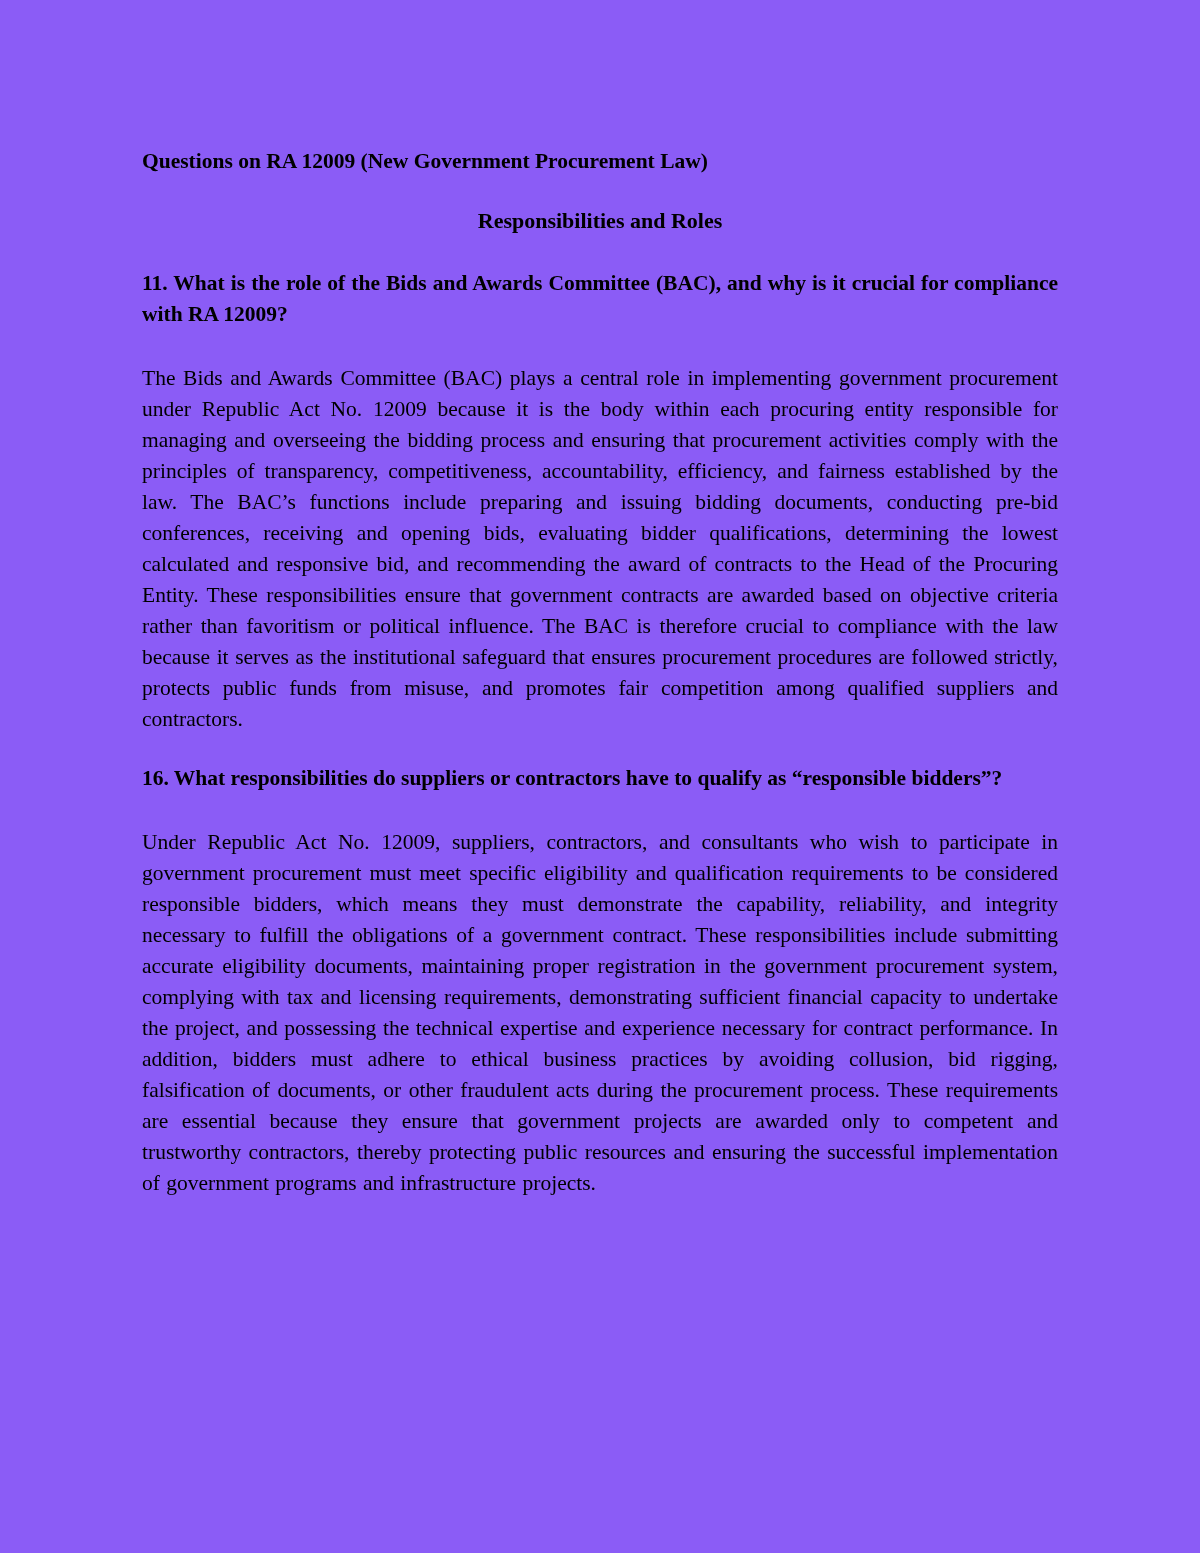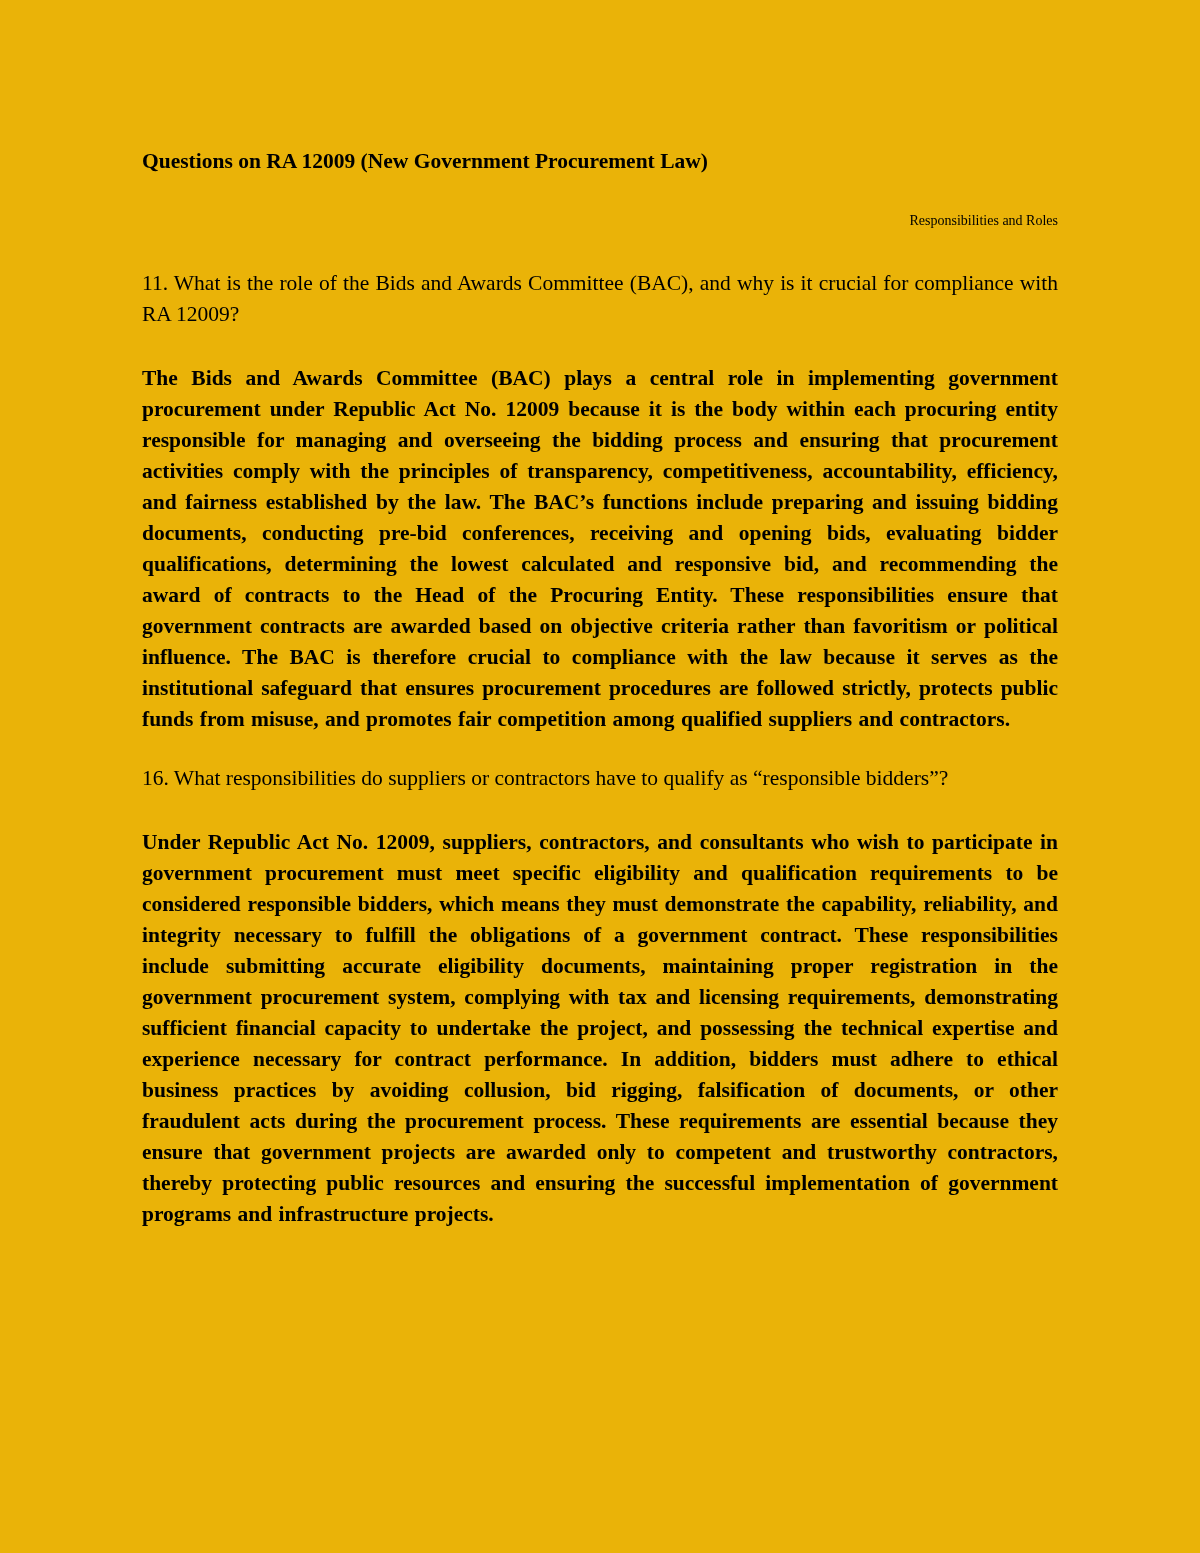--- a/index.html
+++ b/index.html
@@ -6,53 +6,52 @@
   html, body {
     background: #ffffff;
   }
   body {
     width: 1200px;
     font-family: "Liberation Serif", serif;
   }
   .page {
     width: 1200px;
     height: 1553px;
-    background: #eab308;
+    background: #8b5cf6;
     color: #000000;
     padding: 146px 142px 0 142px;
     font-size: 21.5px;
     line-height: 31px;
     overflow: hidden;
   }
   .doc-title {
     font-weight: bold;
     font-size: 21.5px;
     line-height: 31px;
     margin-bottom: 28px;
     text-align: left;
   }
   .section-heading {
-    font-weight: normal;
-    font-size: 14px;
+    font-weight: bold;
+    font-size: 22px;
     line-height: 31px;
     margin-bottom: 32px;
-    text-align: right;
+    text-align: center;
   }
   .question-heading {
-    font-weight: normal;
+    font-weight: bold;
     font-size: 21.5px;
     line-height: 31px;
     text-align: justify;
     margin-bottom: 33px;
   }
   .answer-paragraph {
     text-align: justify;
     margin-bottom: 28px;
     word-spacing: 1px;
-    font-weight: bold;
   }
 </style>
 </head>
 <body>
 
 <div class="page">
 
   <h1 class="doc-title">Questions on RA 12009 (New Government Procurement Law)</h1>
 
   <h2 class="section-heading">Responsibilities and Roles</h2>

